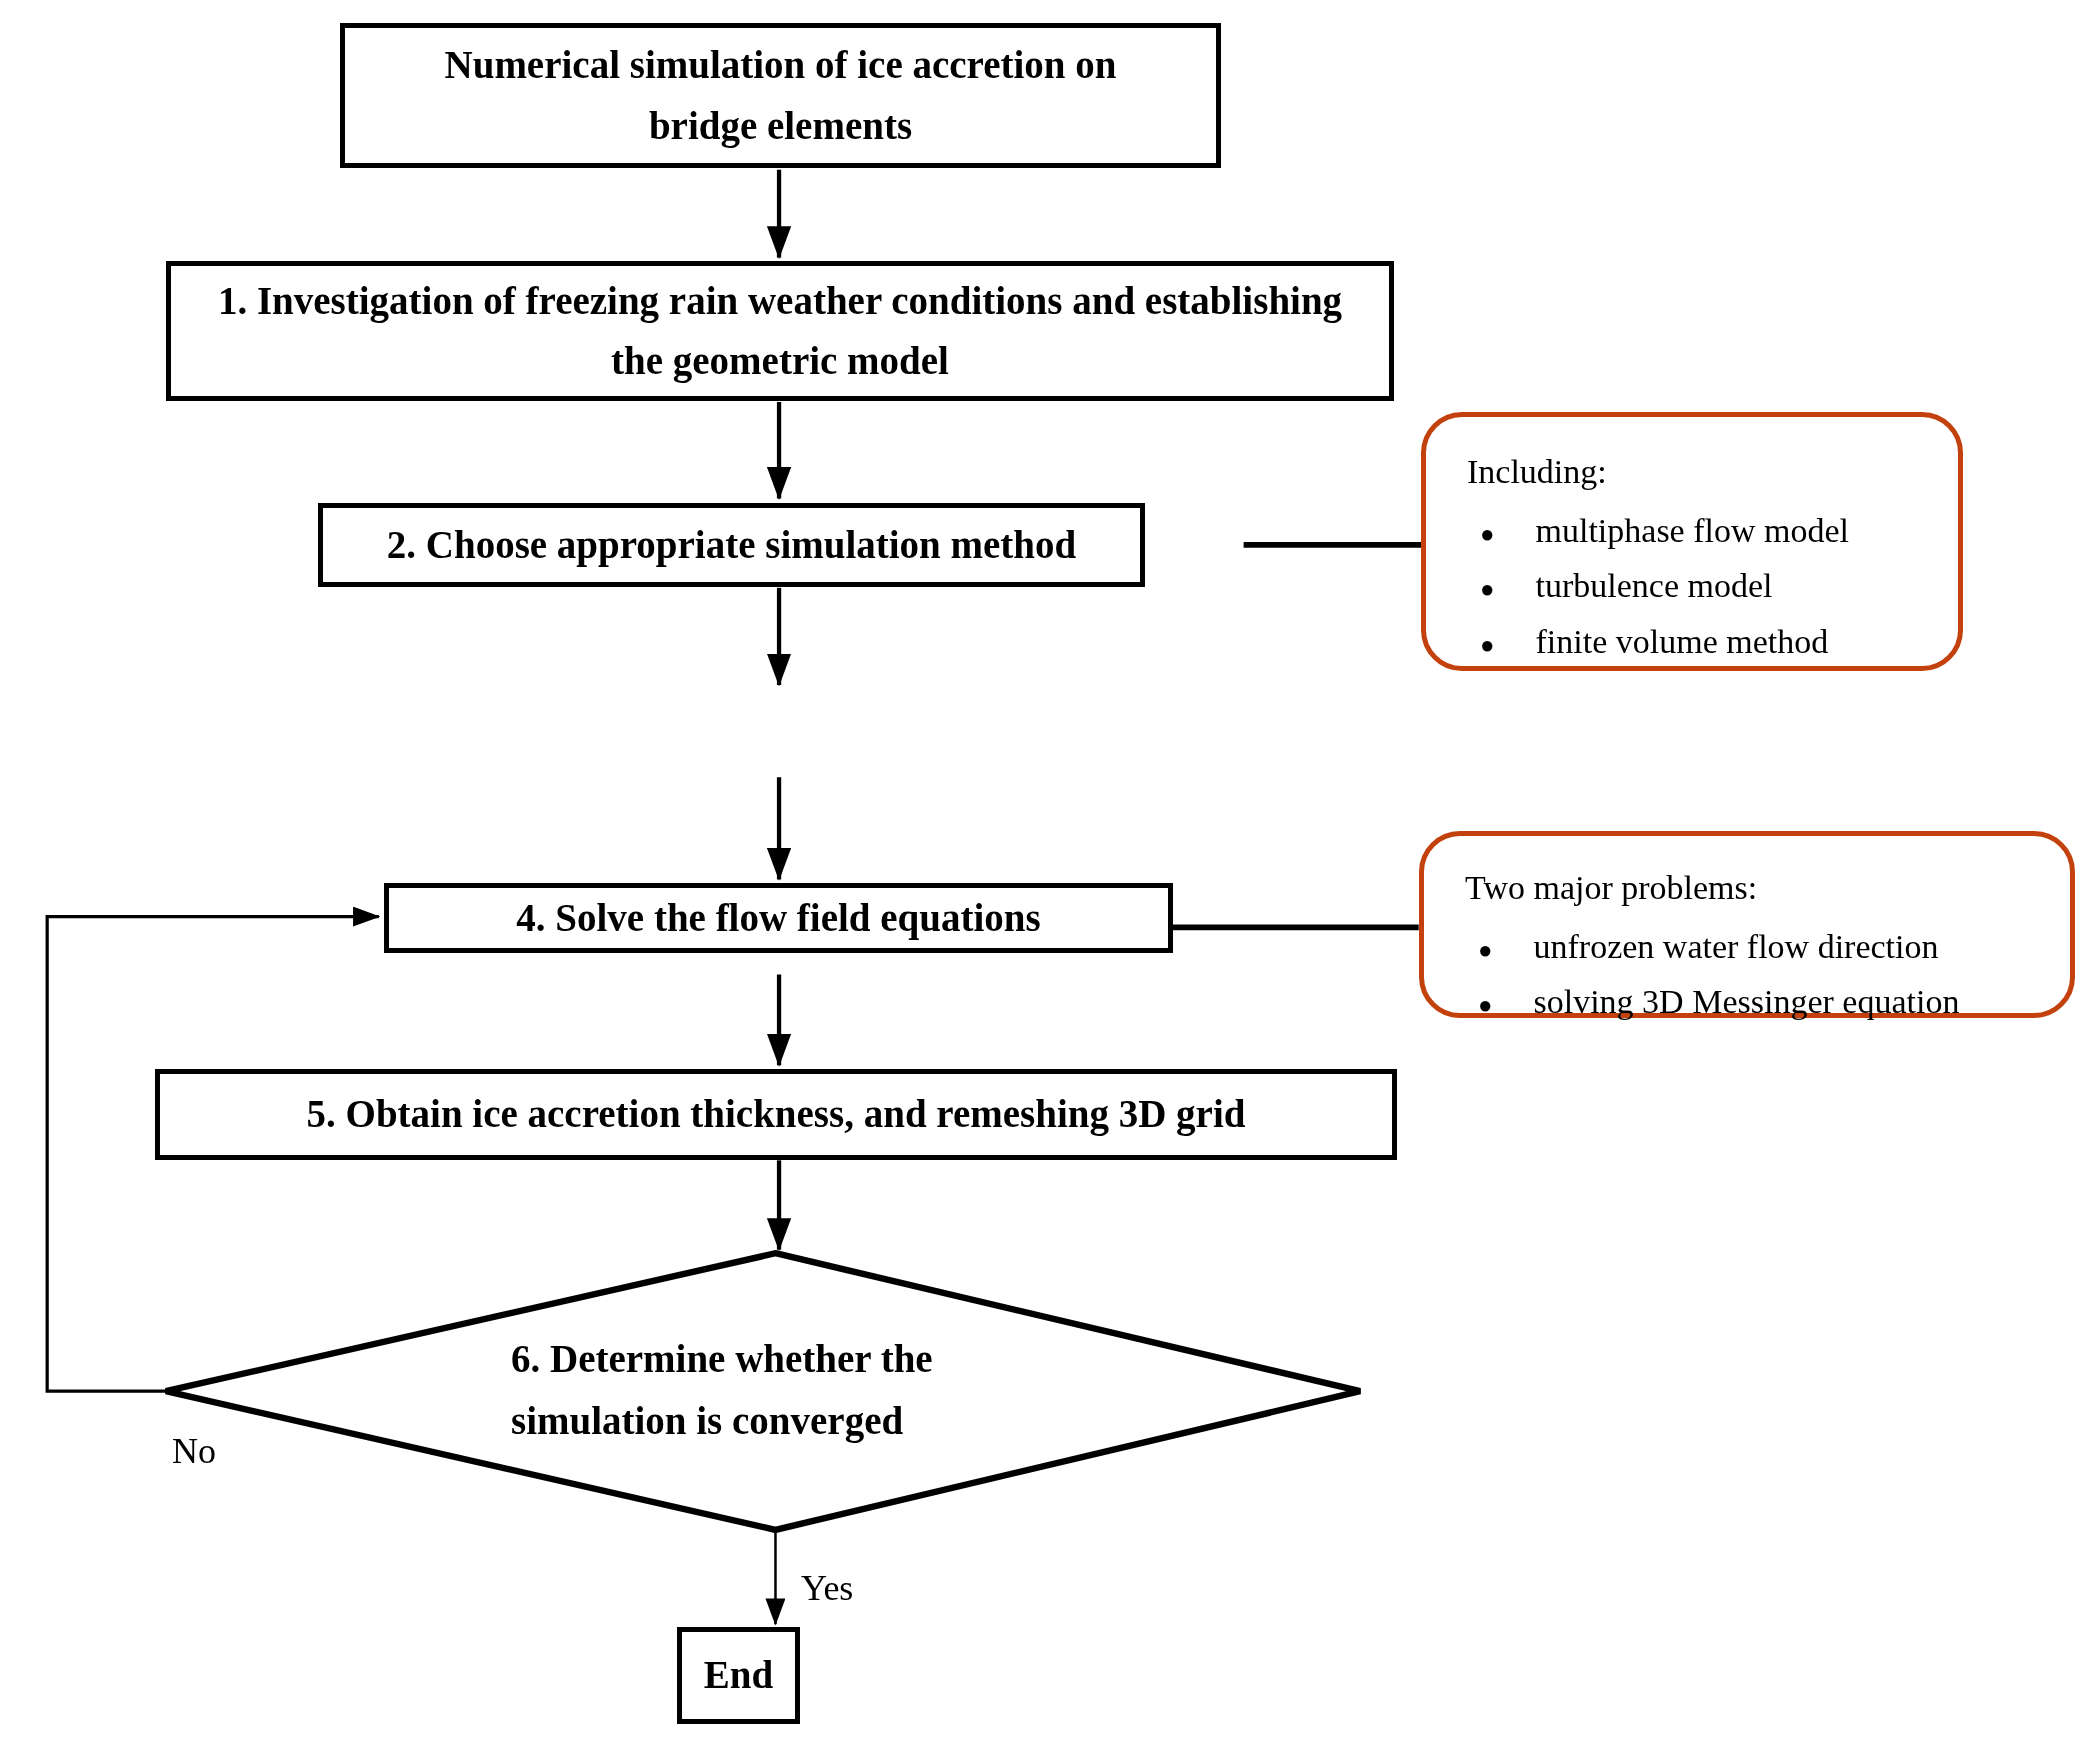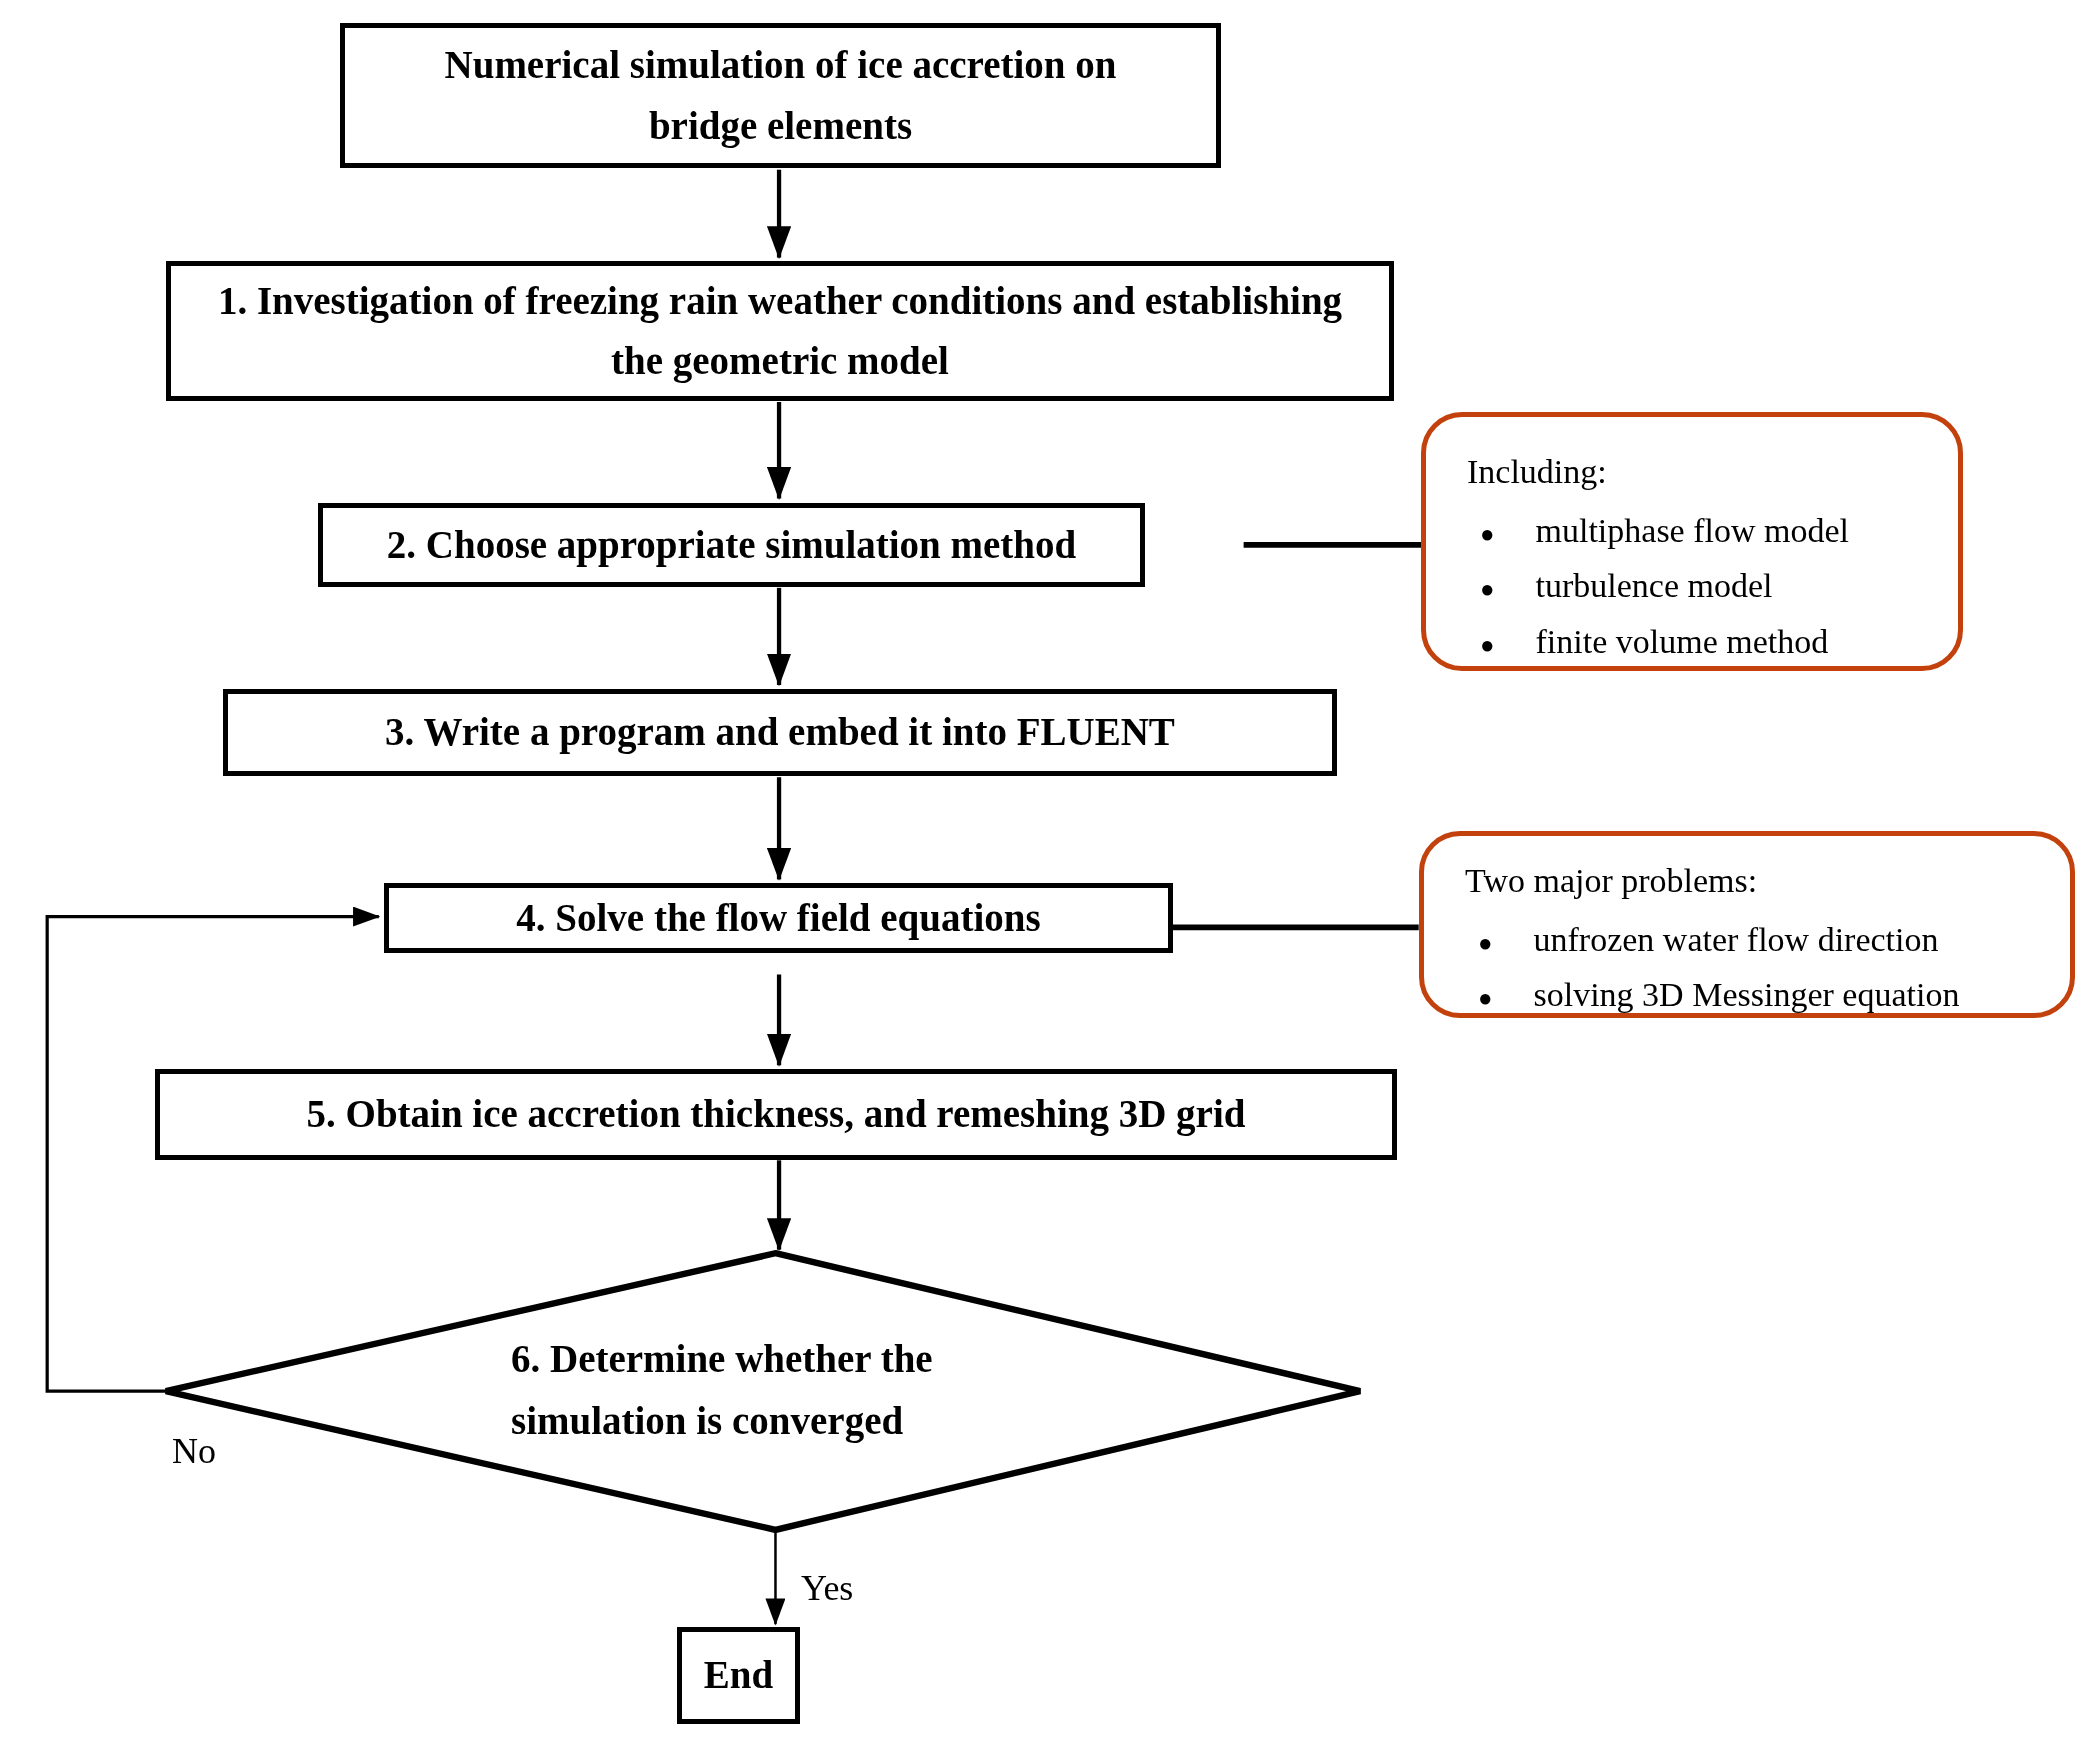--- a/index.html
+++ b/index.html
@@ -112,23 +112,20 @@
   </div>
 
   <div class="node" style="left:166px; top:261px; width:1228px; height:140px; padding:0 32px;">
     <span>1. Investigation of freezing rain weather conditions and establishing the geometric model</span>
   </div>
 
   <div class="node" style="left:318px; top:503px; width:827px; height:84px;">
     <span>2. Choose appropriate simulation method</span>
   </div>
 
-  <div class="node" style="left:223px; top:689px; width:1114px; height:87px;">
-    <span>3. Write a program and embed it into FLUENT</span>
-  </div>
 
   <div class="node" style="left:384px; top:883px; width:789px; height:70px;">
     <span>4. Solve the flow field equations</span>
   </div>
 
   <div class="node" style="left:155px; top:1069px; width:1242px; height:91px;text-align:right;">
     <span>5. Obtain ice accretion thickness, and remeshing 3D grid</span>
   </div>
 
   <div class="diamond-label">6. Determine whether the simulation is converged</div>
@@ -147,21 +144,21 @@
         </li>
         <li>
           <span class="bullet">●</span>
           <span>finite volume method</span>
         </li>
       </ul>
     </div>
   </div>
 
   <div class="note" style="left:1419px; top:831px; width:656px; height:187px;">
-    <div class="note-inner" style="padding-top:17px;">
+    <div class="note-inner" style="padding-top:24px;">
       <div>Two major problems:</div>
       <ul>
         <li>
           <span class="bullet">●</span>
           <span>unfrozen water flow direction</span>
         </li>
         <li>
           <span class="bullet">●</span>
           <span>solving 3D Messinger equation</span>
         </li>

